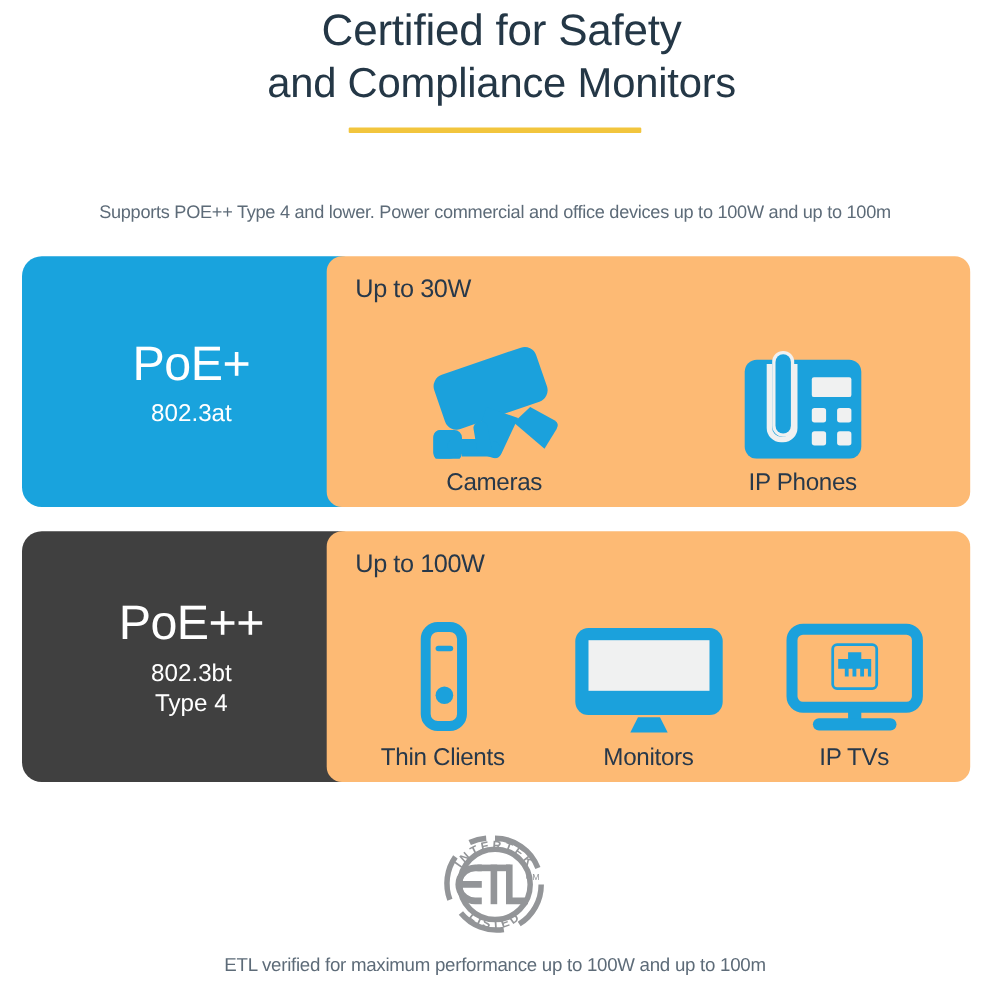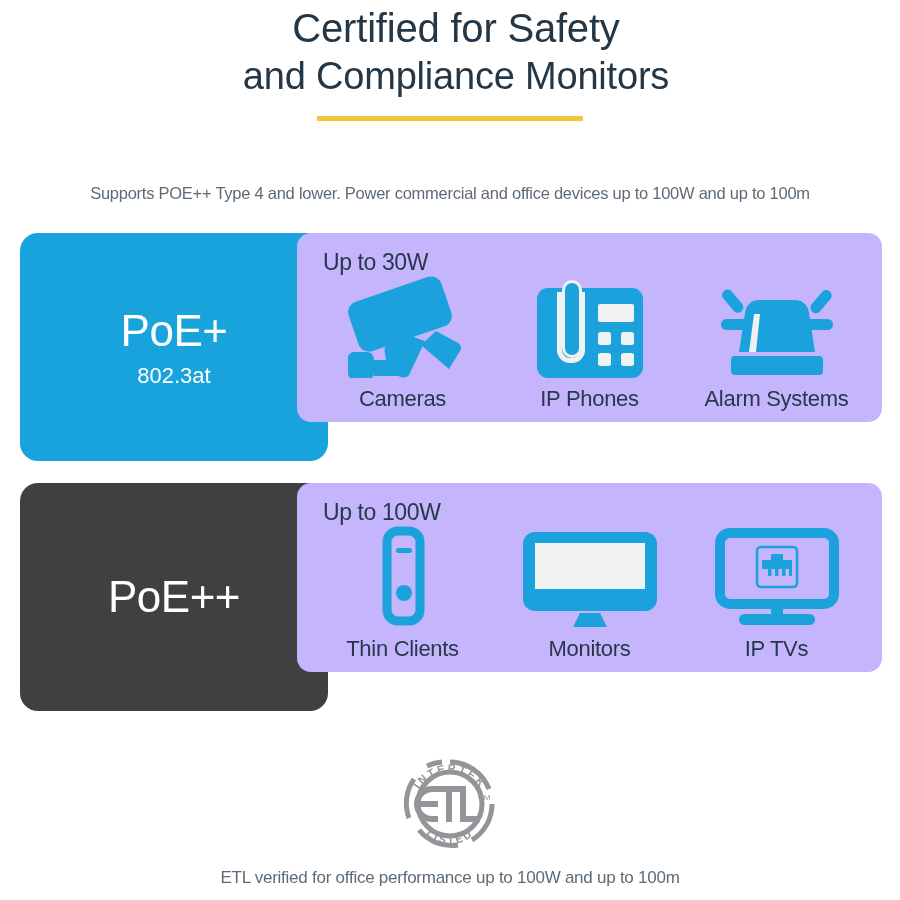--- a/index.html
+++ b/index.html
@@ -96,22 +96,22 @@
     margin-top: 6px;
     text-align: center;
     font-weight: 400;
   }
 
   .panel {
     position: absolute;
     left: 277px;
     top: 0;
     width: 585px;
-    height: 189px;
-    background: #c4b5fd;
+    height: 228px;
+    background: #fdba74;
     border-radius: 14px;
   }
 
   .panel-heading {
     position: absolute;
     left: 26px;
     top: 16px;
     font-size: 23px;
     color: #27384a;
     letter-spacing: -0.4px;
@@ -228,47 +228,33 @@
                 <rect x="85" y="79" width="13" height="13" rx="2.5"></rect>
               </g>
               <g fill="#1ba1dc">
                 <rect x="29" y="9" width="14" height="72" rx="7"></rect>
               </g>
             </svg>
           </div>
           <div class="item-label">IP Phones</div>
         </div>
 
-        <div class="item">
-          <div class="item-icon">
-            <svg width="152" height="104" viewBox="0 0 152 104" aria-hidden="true">
-              <g fill="#1ba1dc">
-                <path d="M58 26 h36 a14 14 0 0 1 13.8 11.6 L114 78 H38 l6.2 -40.4 A14 14 0 0 1 58 26 Z"></path>
-                <rect x="30" y="82" width="92" height="19" rx="4"></rect>
-                <rect x="20" y="45" width="28" height="11" rx="5.5"></rect>
-                <rect x="104" y="45" width="28" height="11" rx="5.5"></rect>
-                <rect x="26" y="14" width="11" height="27" rx="5.5" transform="rotate(-40 31 27)"></rect>
-                <rect x="115" y="14" width="11" height="27" rx="5.5" transform="rotate(40 120 27)"></rect>
-              </g>
-              <g fill="#f0f1f1">
-                <path d="M53 40 h6 l-4 38 h-7 Z"></path>
-              </g>
-            </svg>
-          </div>
-          <div class="item-label">Alarm Systems</div>
-        </div>
 
       </div>
     </div>
   </div>
 
   <div class="row row-2">
 
     <div class="badge badge-dark">
       <div class="badge-title">PoE++</div>
+      <div class="badge-sub">
+        <div>802.3bt</div>
+        <div>Type 4</div>
+      </div>
     </div>
 
     <div class="panel">
       <div class="panel-heading">Up to 100W</div>
 
       <div class="items">
 
         <div class="item">
           <div class="item-icon">
             <svg width="64" height="104" viewBox="0 0 64 104" aria-hidden="true">
@@ -357,15 +343,15 @@
 
       <text font-family="Liberation Sans, sans-serif" font-size="11" font-weight="bold" letter-spacing="2.4" fill="#939598">
         <textPath href="#arcTop" startOffset="50%" text-anchor="middle">INTERTEK</textPath>
       </text>
       <text font-family="Liberation Sans, sans-serif" font-size="11" font-weight="bold" letter-spacing="2.4" fill="#939598">
         <textPath href="#arcBot" startOffset="50%" text-anchor="middle">LISTED</textPath>
       </text>
     </svg>
   </div>
 
-  <div class="etl-caption">ETL verified for office performance up to 100W and up to 100m</div>
+  <div class="etl-caption">ETL verified for maximum performance up to 100W and up to 100m</div>
 
 </div>
 
 </body></html>

